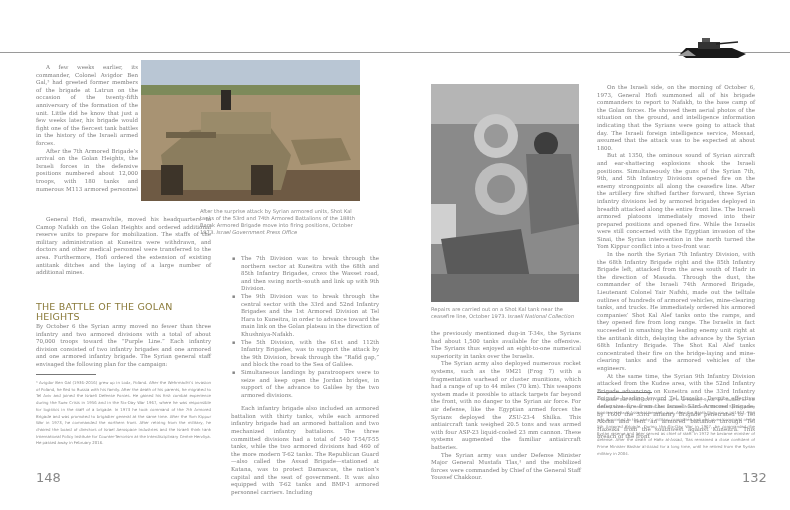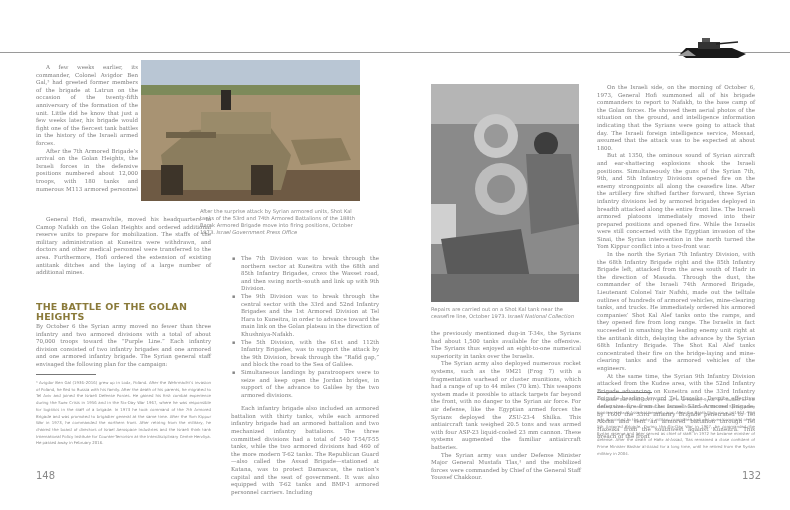--- a/index.html
+++ b/index.html
@@ -5,24 +5,24 @@
   html, body { margin:0; padding:0; }
   body { width:790px; height:510px; background:#ffffff; position:relative; overflow:hidden; font-family:"DejaVu Serif", serif; color:#6e6e6e; }
   .rule { position:absolute; left:0; top:52px; width:790px; height:1px; background:#9a9a9a; }
   .tank-icon { position:absolute; left:676px; top:34px; width:76px; height:26px; }
   .col { position:absolute; font-size:5.5px; line-height:7.6px; text-align:justify; color:#7a7a7a; }
   .col p { margin:0; text-indent:10px; }
   .col p.noindent { text-indent:0; }
   .photo { position:absolute; overflow:hidden; }
   .caption { position:absolute; font-family:"DejaVu Sans", sans-serif; font-size:5.2px; line-height:7px; color:#8a8a8a; }
   .caption i { font-style:italic; }
-  .heading { position:absolute; font-family:"DejaVu Sans", sans-serif; font-weight:bold; font-size:9.5px; line-height:9.5px; color:#8a7a3a; letter-spacing:0.2px; }
+  .heading { position:absolute; font-family:"DejaVu Sans", sans-serif; font-weight:normal; font-size:9.5px; line-height:9.5px; color:#8a7a3a; letter-spacing:0.2px; }
   .fn-rule { position:absolute; height:1px; background:#777; }
   .footnote { position:absolute; font-family:"DejaVu Sans", sans-serif; font-size:3.9px; line-height:6.7px; color:#8a8a8a; text-align:justify; }
-  .pagenum { position:absolute; font-family:"DejaVu Sans", sans-serif; font-size:10px; color:#888; }
+  .pagenum { position:absolute; font-family:"DejaVu Sans", sans-serif; font-size:13px; color:#888; }
   ul.bullets { margin:0; padding-left:10px; }
   ul.bullets li { list-style:none; position:relative; }
   ul.bullets li::before { content:"\25AA"; position:absolute; left:-9px; color:#888; font-size:5px; }
 </style>
 </head>
 <body>
 
 <div class="rule"></div>
 
 <svg class="tank-icon" viewBox="0 0 76 26">

